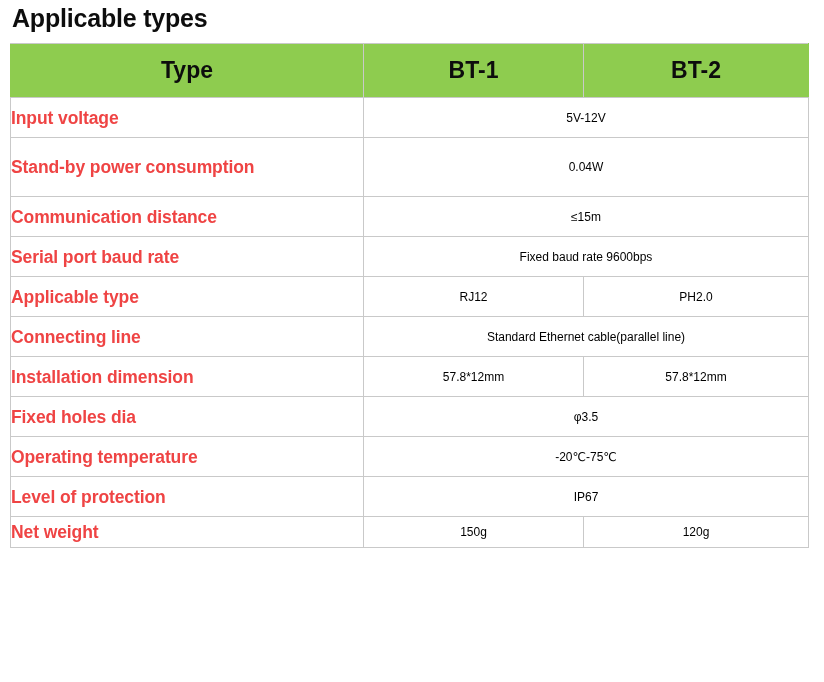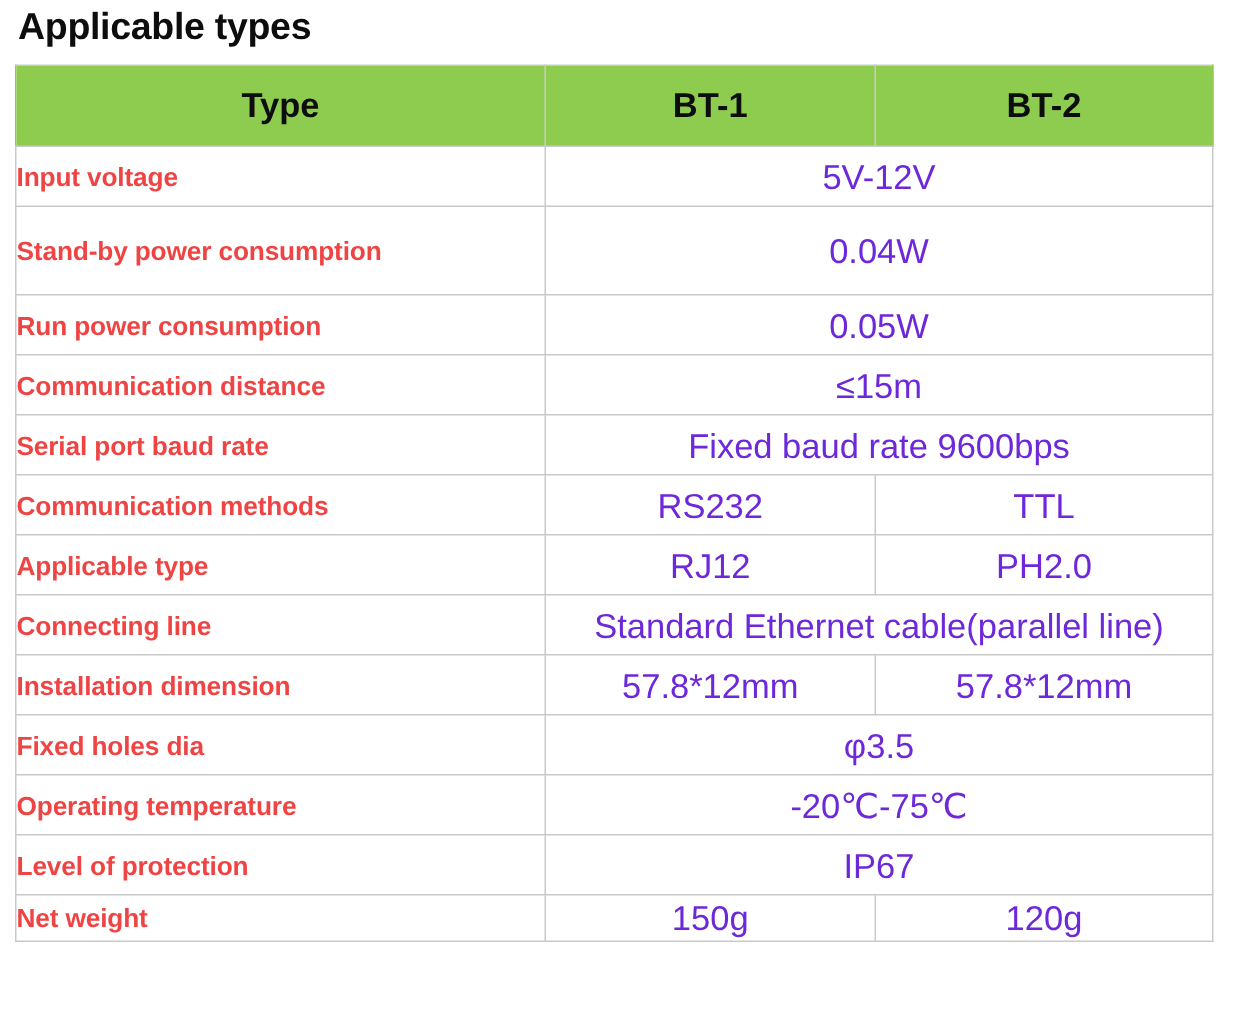--- a/index.html
+++ b/index.html
@@ -78,23 +78,23 @@
     font-size: 17.5px;
     font-weight: bold;
     color: #ef4444;
     text-align: left;
     padding: 5px 4px 5px 5px;
     line-height: 24px;
     letter-spacing: -0.1px;
   }
 
   td.value-cell {
-    font-size: 23px;
+    font-size: 12px;
     font-weight: normal;
-    color: #6d28d9;
+    color: #000000;
     text-align: center;
     padding: 5px 4px;
     line-height: 24px;
   }
 
   tr.row-std       td { height: 40px; }
   tr.row-tall      td { height: 59px; }
   tr.row-last      td { height: 31px; }
 
   tbody tr td { border-color: #c9c9c9; }
@@ -123,35 +123,26 @@
       <tbody id="table-body">
           <tr class="row-std">
             <td class="param-cell">Input voltage</td>
             <td class="value-cell" colspan="2">5V-12V</td>
           </tr>
           <tr class="row-tall">
             <td class="param-cell">Stand-by power consumption</td>
             <td class="value-cell" colspan="2">0.04W</td>
           </tr>
           <tr class="row-std">
-            <td class="param-cell">Run power consumption</td>
-            <td class="value-cell" colspan="2">0.05W</td>
-          </tr>
-          <tr class="row-std">
             <td class="param-cell">Communication distance</td>
             <td class="value-cell" colspan="2">≤15m</td>
           </tr>
           <tr class="row-std">
             <td class="param-cell">Serial port baud rate</td>
             <td class="value-cell" colspan="2">Fixed baud rate 9600bps</td>
-          </tr>
-          <tr class="row-std">
-            <td class="param-cell">Communication methods</td>
-            <td class="value-cell">RS232</td>
-            <td class="value-cell">TTL</td>
           </tr>
           <tr class="row-std">
             <td class="param-cell">Applicable type</td>
             <td class="value-cell">RJ12</td>
             <td class="value-cell">PH2.0</td>
           </tr>
           <tr class="row-std">
             <td class="param-cell">Connecting line</td>
             <td class="value-cell" colspan="2">Standard Ethernet cable(parallel line)</td>
           </tr>

